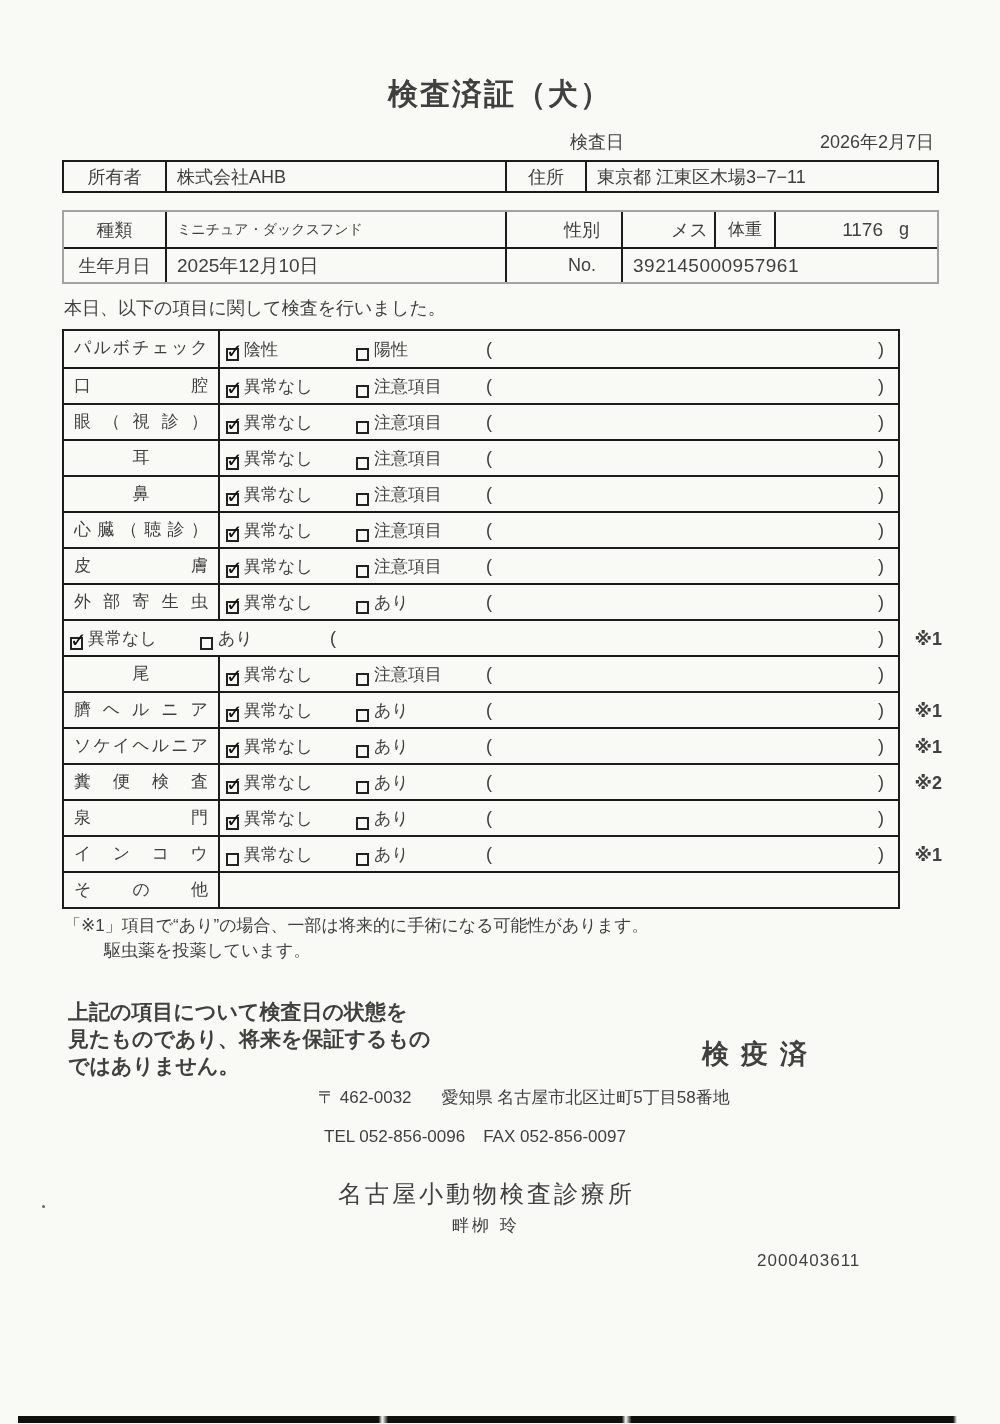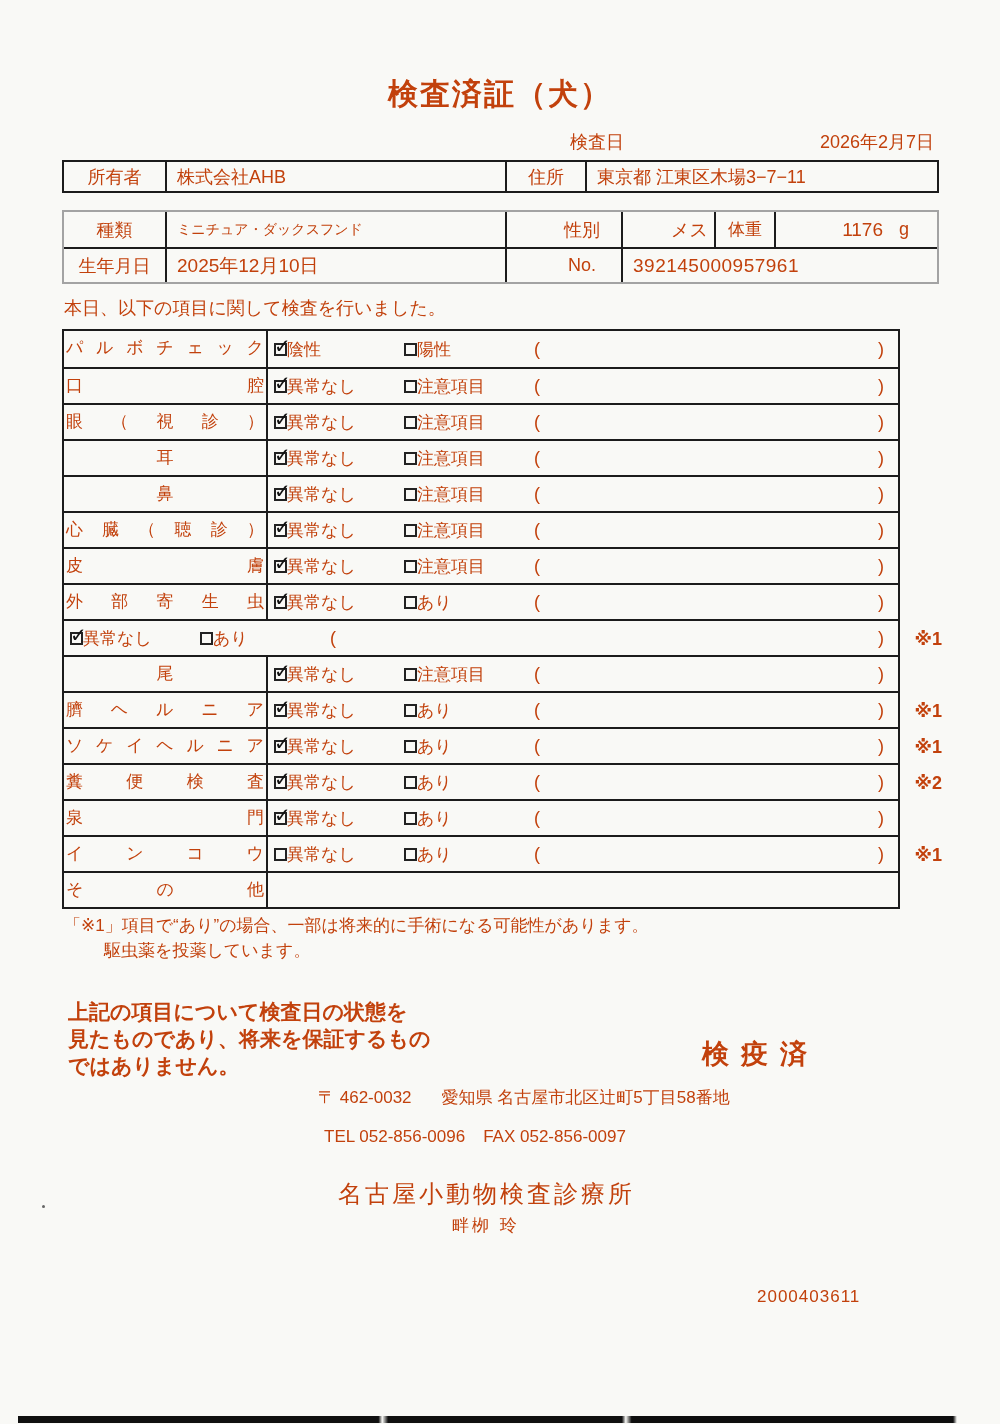--- a/index.html
+++ b/index.html
@@ -1,18 +1,18 @@
 <!DOCTYPE html>
 <html><head>
 <meta charset="utf-8">
 <style>
   * { margin:0; padding:0; box-sizing:border-box; }
   html,body { width:1000px; }
   body { font-family:"Liberation Sans","DejaVu Sans",sans-serif; background:#e9e9e7; }
-  .page { position:relative; width:1000px; height:1424px; background:#f9f9f6; color:#c2410c; overflow:hidden; }
+  .page { position:relative; width:1000px; height:1424px; background:#f9f9f6; color:#404040; overflow:hidden; }
   .abs { position:absolute; }
 
   .title { top:74px; left:0; width:100%; text-align:center; font-size:30px; font-weight:600; letter-spacing:2px; }
 
   .date-label { top:130px; left:570px; font-size:18px; }
   .date-value { top:130px; right:66px; font-size:18px; }
 
   .tblrow { display:flex; align-items:stretch; }
   .cell { border-right:2px solid #1c1c1c; display:flex; align-items:center; }
   .cell:last-child { border-right:none; }
@@ -36,44 +36,44 @@
   .info-table .c6 { flex:1; justify-content:flex-end; padding-right:28px; gap:16px; }
   .info-table .c4b { flex:1; letter-spacing:0.5px; }
   .breed { font-size:14px; }
   .num19 { font-size:19px; }
 
   .intro { top:296px; left:64px; font-size:18px; }
 
   .exam { top:329px; left:62px; width:838px; border:2px solid #1c1c1c; }
   .erow { position:relative; display:flex; align-items:center; height:36px; }
   .erow + .erow { border-top:2px solid #1c1c1c; }
-  .elabel { width:204px; height:100%; border-right:2px solid #1c1c1c; font-size:17px;
-            line-height:33px; padding:0 2px; text-align:justify; text-align-last:justify;
+  .elabel { width:156px; height:100%; border-right:2px solid #1c1c1c; font-size:17px;
+            line-height:33px; padding:0 10px; text-align:justify; text-align-last:justify;
             text-justify:inter-character; overflow:hidden; white-space:nowrap;font-family:Liberation Serif, serif; }
   .elabel.center { text-align:center; text-align-last:center; }
   .elabel.small { font-size:14px; letter-spacing:-0.3px; }
-  .opt { display:flex; align-items:center; width:130px; padding-left:6px; font-size:17px; }
+  .opt { display:flex; align-items:flex-end; gap:5px; width:130px; padding-left:6px; font-size:17px; }
   .opt.opt2 { width:134px; }
   .cb { position:relative; width:13px; height:13px; border:2px solid #222; flex:none; background:transparent; }
   .cb.checked::after { content:"✓"; position:absolute; left:-2px; top:-11px; font-size:20px; font-weight:700; color:#111; }
   .paren { flex:1; display:flex; justify-content:space-between; padding-right:14px; padding-left:2px; font-size:18px; }
   .enote { position:absolute; right:-44px; top:7px; font-size:18px; font-weight:600; }
 
   .notes { top:913px; left:64px; font-size:17px; line-height:25px; }
   .notes .indent { padding-left:40px; }
 
   .statement { top:998px; left:68px; font-size:21px; font-weight:700; line-height:27px; }
 
   .stamp { top:1036px; left:702px; font-size:27px; font-weight:600; letter-spacing:12px; }
 
   .addr-line { top:1086px; left:318px; font-size:17px; display:flex; gap:30px; }
   .tel-line { top:1127px; left:324px; font-size:17px; display:flex; gap:18px; }
   .clinic { top:1178px; left:338px; font-size:24px; letter-spacing:3px; }
   .vet-name { top:1214px; left:452px; font-size:17px; letter-spacing:3px; }
-  .serial { top:1251px; left:757px; font-size:17px; letter-spacing:1px;margin-top:36px; }
+  .serial { top:1251px; left:757px; font-size:17px; letter-spacing:1px; }
 
   .speck { top:1205px; left:42px; width:3px; height:3px; background:#666; border-radius:50%; }
   .scan-bar { bottom:1px; left:18px; right:8px; height:7px;
     background:linear-gradient(90deg,#101010 0%,#101010 37%,transparent 37.4%,#101010 38%,#101010 62%,transparent 62.4%,#0e0e0e 63%,#0e0e0e 96%,transparent 96.4%); }
 </style>
 </head>
 <body>
 
 <div class="page">
 

